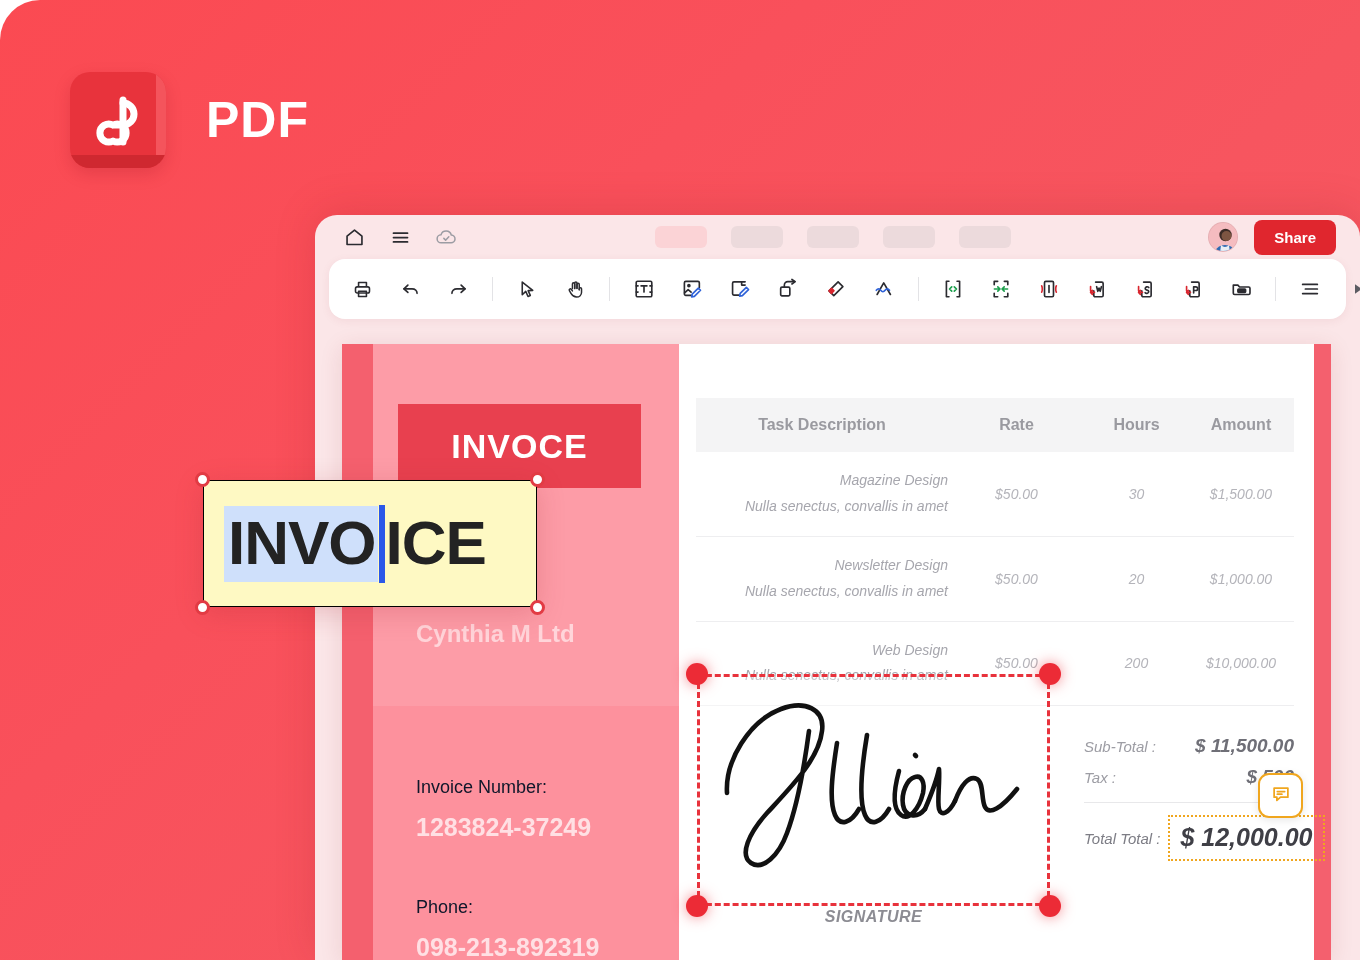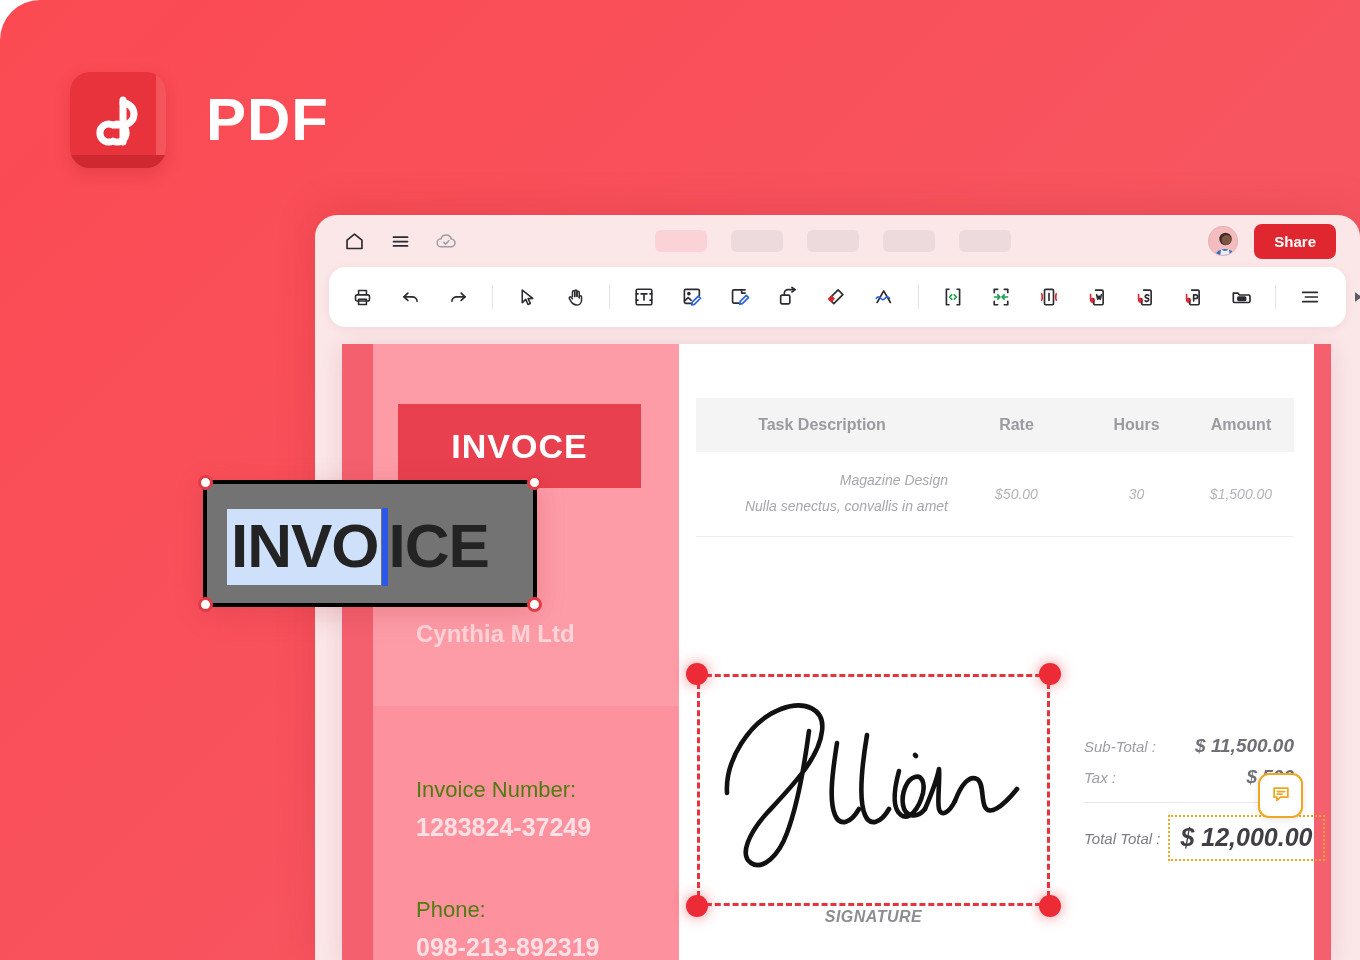--- a/index.html
+++ b/index.html
@@ -44,42 +44,42 @@
     position: absolute; left: 0; bottom: 0;
     width: 100%; height: 13px;
     background: #cf2830;
   }
   .logo-tile .glyph {
     position: absolute; left: 0; top: 0; width: 100%; height: 100%;
     display: flex; align-items: center; justify-content: center;
   }
   #brand .wordmark {
     color: #ffffff;
-    font-size: 60px;
+    font-size: 50px;
     font-weight: bold;
     letter-spacing: 1px;
     line-height: 1;
   }
 
   
   #app-window {
     position: absolute;
     left: 315px; top: 215px;
     width: 1045px; height: 745px;
     background: #fbe6e8;
     border-top-left-radius: 22px;
     border-top-right-radius: 22px;
     box-shadow: 0 -4px 40px rgba(150,25,35,.18);
     overflow: hidden;
     z-index: 3;
   }
 
   
   #title-bar {
-    height: 52px;
+    height: 44px;
     display: flex; align-items: center;
     padding: 0 24px 0 22px;
     gap: 0;
   }
   .tb-icon {
     width: 34px; height: 34px;
     display: flex; align-items: center; justify-content: center;
     margin-right: 12px;
     cursor: pointer;
   }
@@ -189,44 +189,44 @@
   #company-name {
     position: absolute;
     left: 416px; top: 620px;
     color: #ffd5da;
     font-size: 24px;
     font-weight: bold;
     z-index: 4;
   }
   .meta-label {
     position: absolute;
-    color: #4d7c0f;
-    font-size: 22px;
+    color: #0f172a;
+    font-size: 18px;
     font-weight: normal;
     z-index: 4;
   }
   .meta-value {
     position: absolute;
     color: #ffe0e4;
     font-size: 25px;
     font-weight: bold;
     z-index: 4;
   }
   #invoice-number-label { left: 416px; top: 777px; }
   #invoice-number-value { left: 416px; top: 813px; }
   #phone-label         { left: 416px; top: 897px; }
   #phone-value         { left: 416px; top: 933px; }
 
   
   #edit-box {
     position: absolute;
     left: 203px; top: 480px;
     width: 334px; height: 127px;
-    background: #737373;
-    border: 4px solid #000000;
+    background: #fef9c3;
+    border: 1px solid #000000;
     z-index: 10;
     box-shadow: 0 6px 26px rgba(170,40,50,.22);
   }
   #edit-text-wrap {
     position: absolute;
     left: 20px; top: 27px;
     display: flex; align-items: center;
     height: 72px;
     font-size: 62px;
     font-weight: bold;
@@ -622,20 +622,38 @@
     <tbody>
       <tr>
         <td class="desc">
           <span class="t1">Magazine Design</span>
           <span class="t2">Nulla senectus, convallis in amet</span>
         </td>
         <td>$50.00</td>
         <td>30</td>
         <td>$1,500.00</td>
       </tr>
+      <tr>
+        <td class="desc">
+          <span class="t1">Newsletter Design</span>
+          <span class="t2">Nulla senectus, convallis in amet</span>
+        </td>
+        <td>$50.00</td>
+        <td>20</td>
+        <td>$1,000.00</td>
+      </tr>
+      <tr>
+        <td class="desc">
+          <span class="t1">Web Design</span>
+          <span class="t2">Nulla senectus, convallis in amet</span>
+        </td>
+        <td>$50.00</td>
+        <td>200</td>
+        <td>$10,000.00</td>
+      </tr>
     </tbody>
   </table>
 </div>
 
 <div id="totals">
   <div class="totals-row">
     <span class="k">Sub-Total :</span>
     <span class="v">$ 11,500.00</span>
   </div>
   <div class="totals-row">

